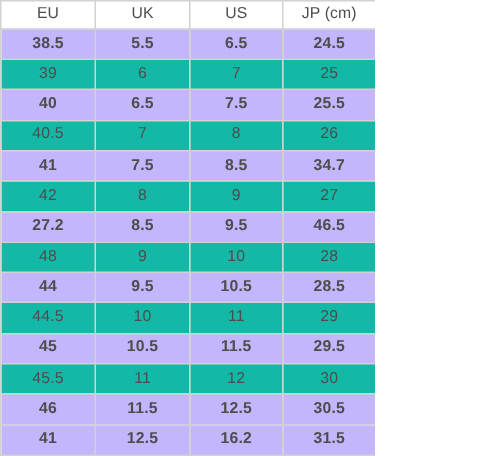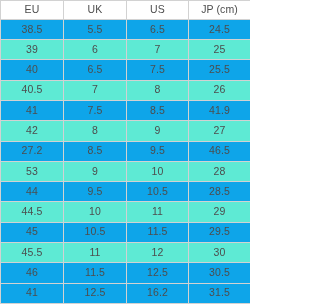--- a/index.html
+++ b/index.html
@@ -36,24 +36,25 @@
     height: 17.88px;
     line-height: 17.88px;
     letter-spacing: 0.1px;
     white-space: nowrap;
   }
   #size-table thead th {
     background: #ffffff;
     color: #4d4d4d;
   }
   #size-table tbody tr.row-plain td {
-    background: #0ea5e9;
+    background: #c4b5fd;
+    font-weight: bold;
   }
   #size-table tbody tr.row-shaded td {
-    background: #5eead4;
+    background: #14b8a6;
   }
 </style>
 </head>
 <body>
 
 <table id="size-table">
   <colgroup>
     <col class="c-eu">
     <col class="c-uk">
     <col class="c-us">
@@ -89,36 +90,36 @@
       <tr class="row-shaded">
         <td>40.5</td>
         <td>7</td>
         <td>8</td>
         <td>26</td>
       </tr>
       <tr class="row-plain">
         <td>41</td>
         <td>7.5</td>
         <td>8.5</td>
-        <td>41.9</td>
+        <td>34.7</td>
       </tr>
       <tr class="row-shaded">
         <td>42</td>
         <td>8</td>
         <td>9</td>
         <td>27</td>
       </tr>
       <tr class="row-plain">
         <td>27.2</td>
         <td>8.5</td>
         <td>9.5</td>
         <td>46.5</td>
       </tr>
       <tr class="row-shaded">
-        <td>53</td>
+        <td>48</td>
         <td>9</td>
         <td>10</td>
         <td>28</td>
       </tr>
       <tr class="row-plain">
         <td>44</td>
         <td>9.5</td>
         <td>10.5</td>
         <td>28.5</td>
       </tr>

